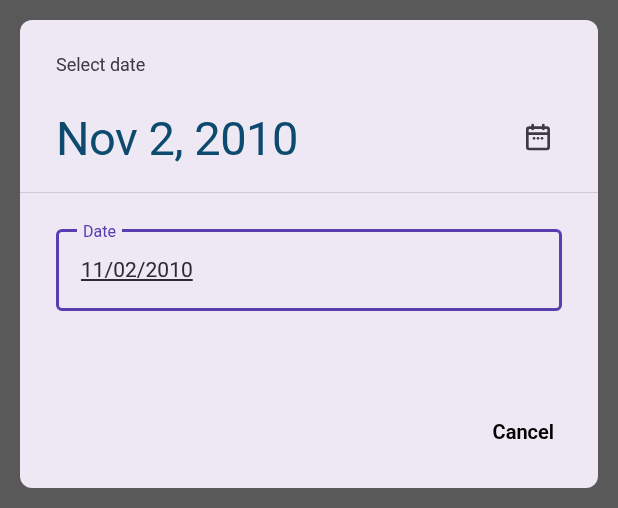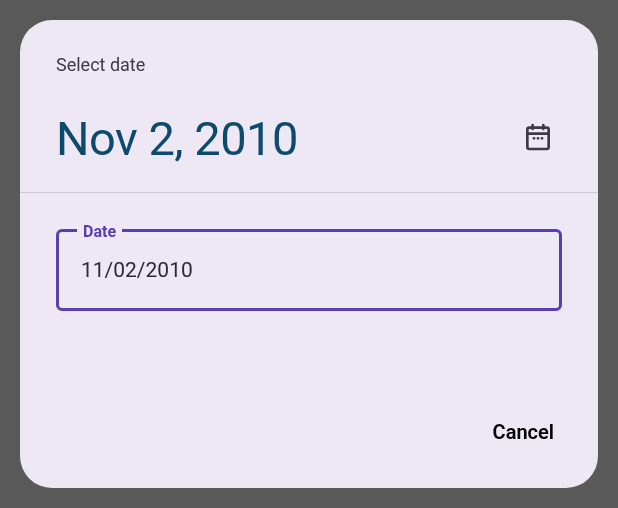--- a/index.html
+++ b/index.html
@@ -12,21 +12,21 @@
       background: #595959;
       width: 618px;
       height: 508px;
       display: flex;
       align-items: center;
       justify-content: center;
       overflow: hidden;
     }
     .dialog {
       background: #EEE7F4;
-      border-radius: 32px;
+      border-radius: 12px;
       width: 578px;
       height: 468px;
       display: flex;
       flex-direction: column;
       overflow: hidden;
     }
     .header {
       padding: 34px 36px 26px 36px;
       border-bottom: 1px solid #cfc8d6;
     }
@@ -72,30 +72,31 @@
       position: relative;
     }
     .text-field-label {
       position: absolute;
       top: -10px;
       left: 18px;
       background: #EEE7F4;
       padding: 0 6px;
       font-size: 16px;
       color: #5A3EB0;
-      font-weight: 700;
+      font-weight: 400;
     }
     .text-field-input {
       border: none;
       outline: none;
       background: transparent;
       font-size: 21px;
       color: #2e2a33;
       width: 100%;
       font-family: inherit;
+      text-decoration: underline;
     }
     .actions {
       display: flex;
       justify-content: flex-end;
       align-items: center;
       padding: 0 36px 34px 0;
       gap: 42px;
     }
     .action-btn {
       font-size: 20px;

